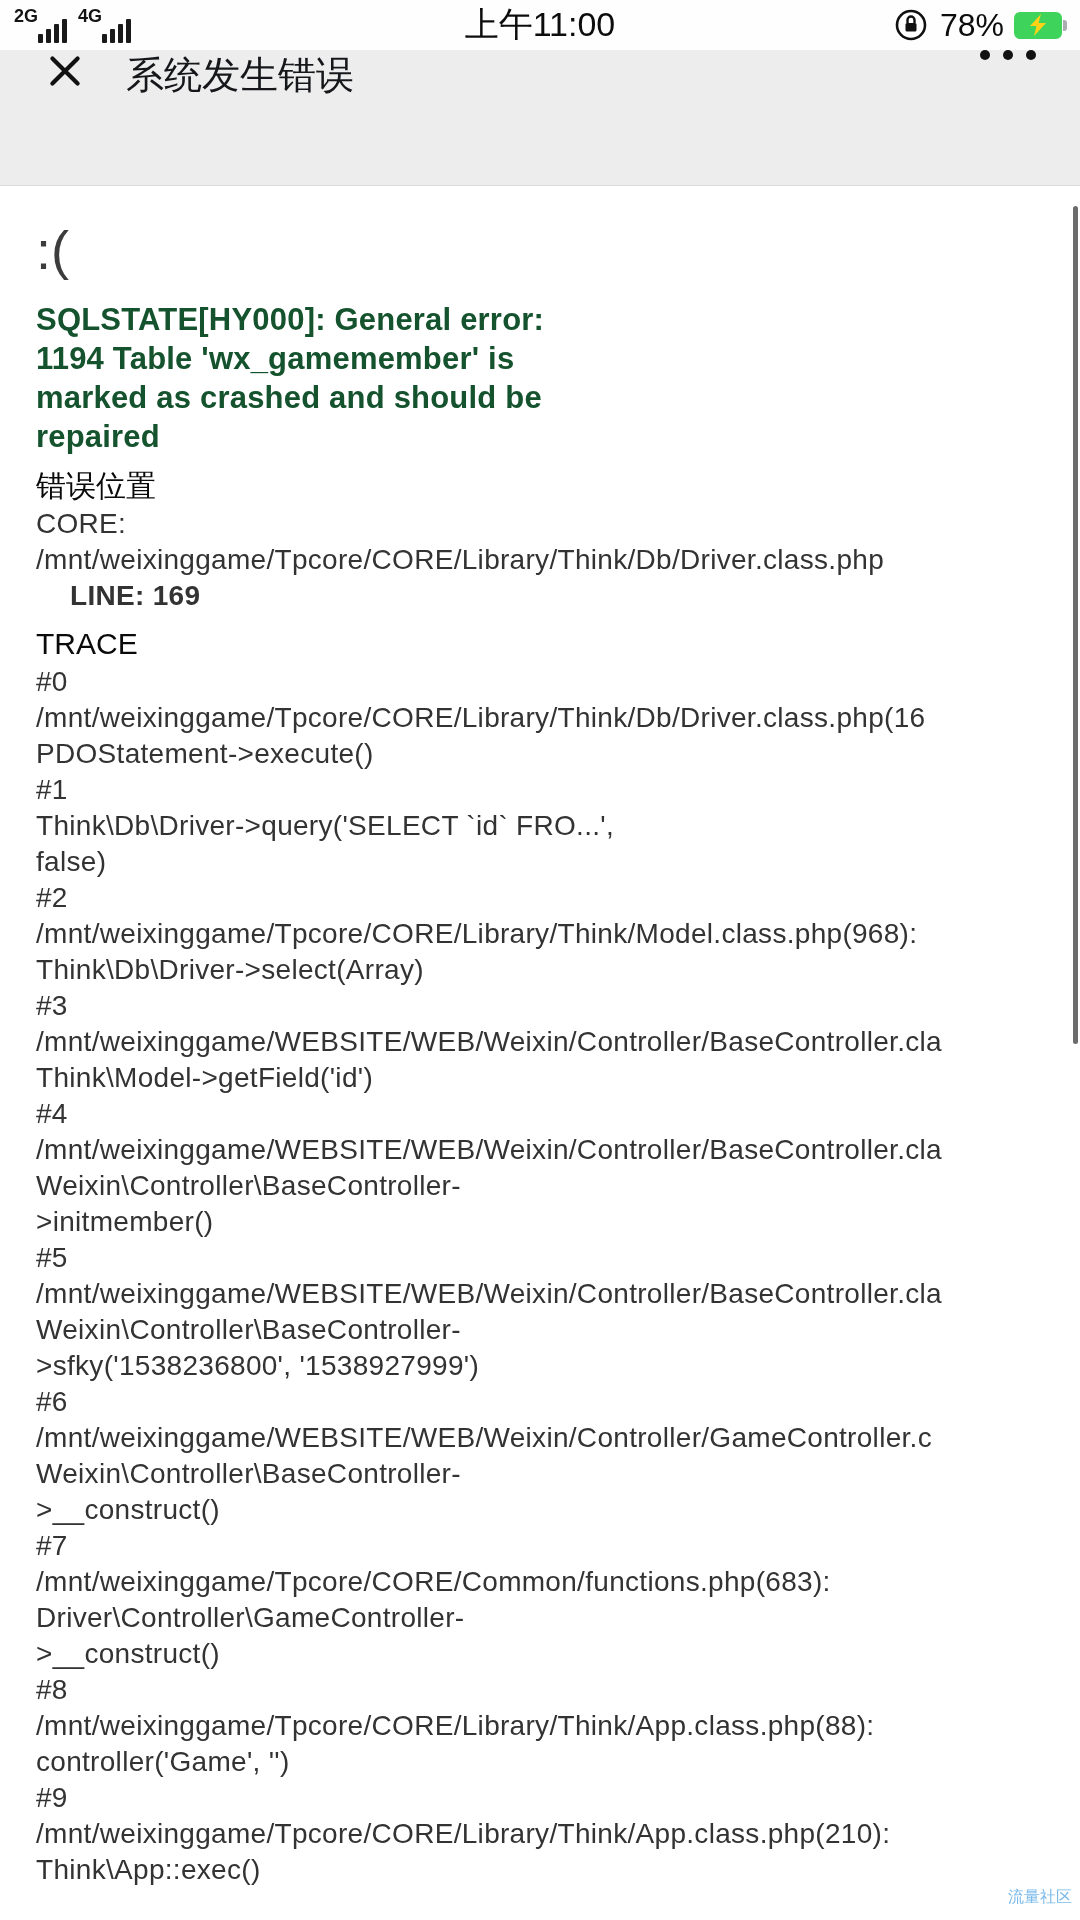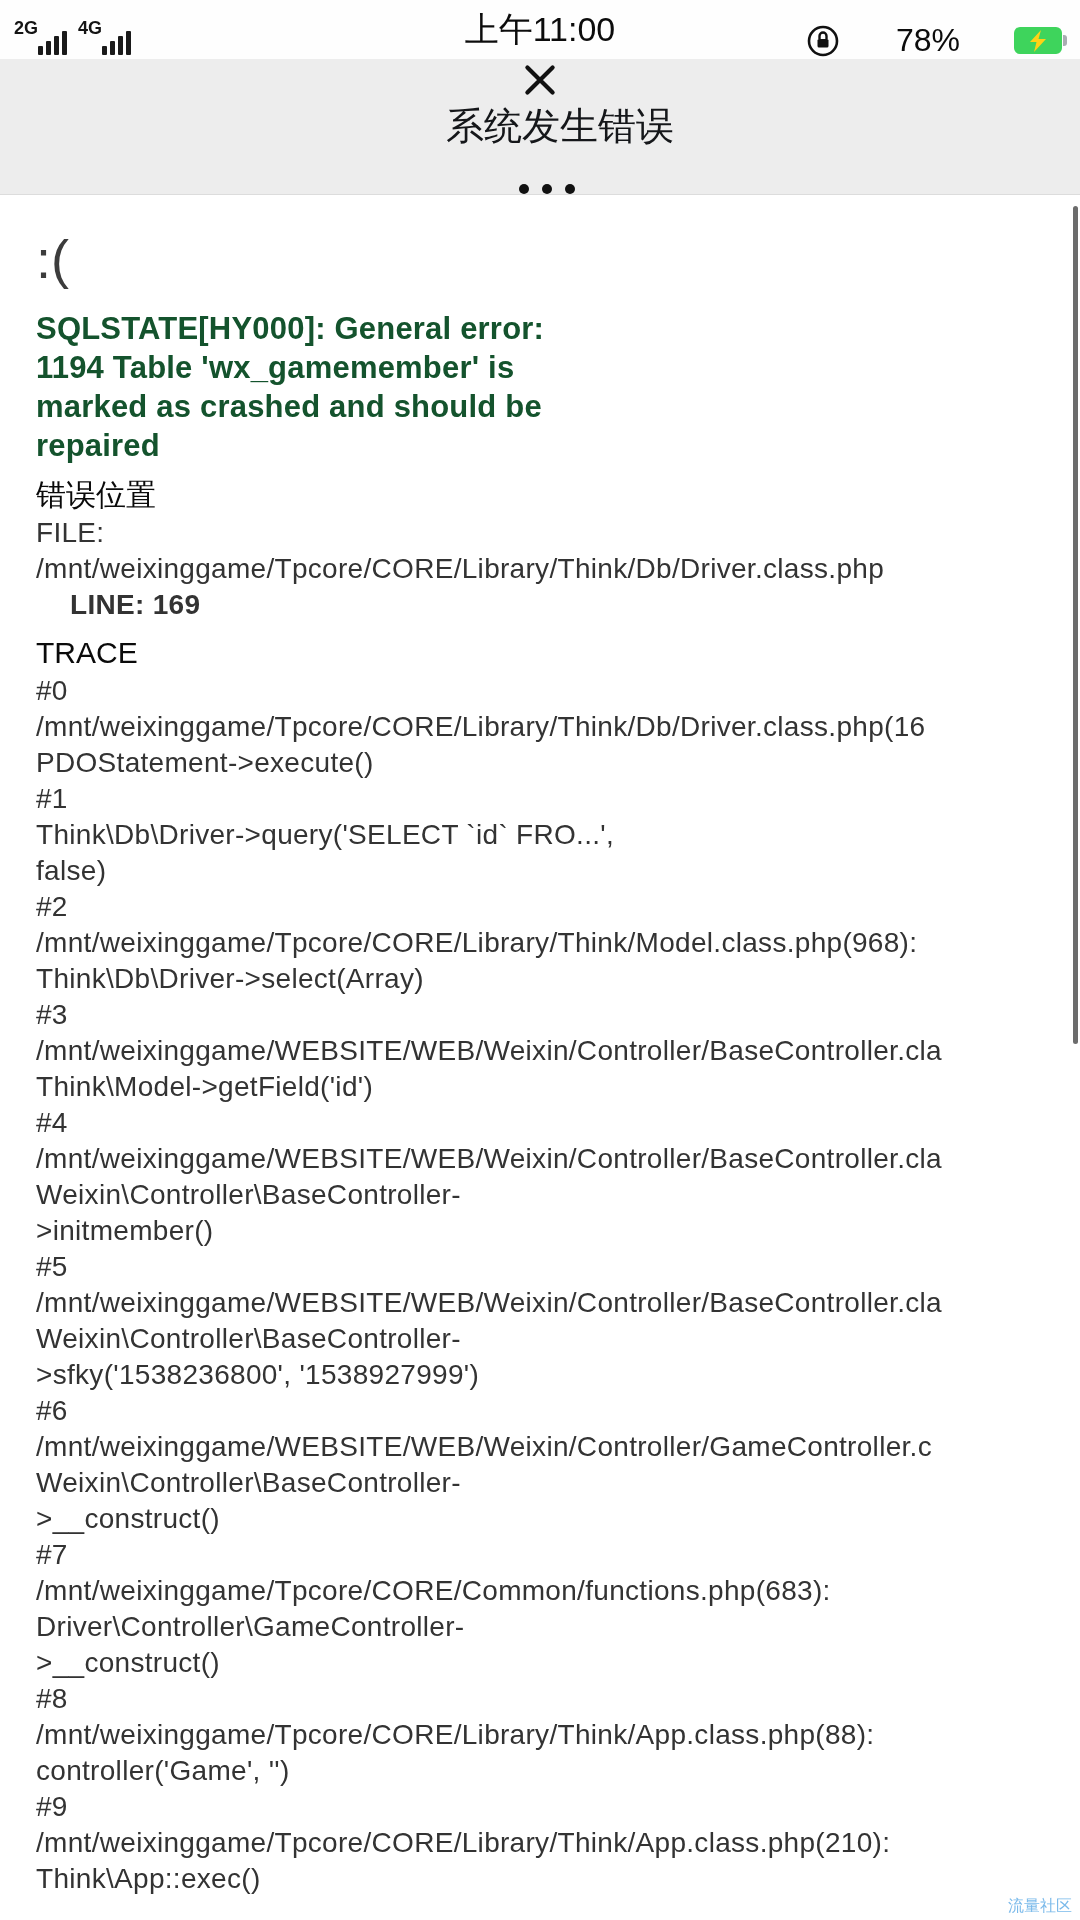--- a/index.html
+++ b/index.html
@@ -5,49 +5,48 @@
   html,body{margin:0;padding:0;}
   body{
     width:1080px;height:1920px;overflow:hidden;background:#fff;
     font-family:"Liberation Sans", sans-serif;
     -webkit-font-smoothing:antialiased;
   }
   .screen{position:relative;width:1080px;height:1920px;overflow:hidden;background:#fff;}
 
   
   .status-bar{
-    position:relative;height:59px;background:#fefefe;
-    display:flex;align-items:flex-end;justify-content:space-between;
+    position:relative;height:50px;background:#fefefe;
+    display:flex;align-items:center;justify-content:space-between;
     padding:0 10px 0 14px;box-sizing:border-box;
   }
   .sb-left{display:flex;align-items:flex-end;height:44px;}
   .sig{position:relative;width:56px;height:42px;margin-right:8px;}
   .sig-label{position:absolute;top:1px;left:0;font-size:18px;font-weight:700;color:#141414;}
   .bars{position:absolute;bottom:4px;right:3px;display:flex;align-items:flex-end;gap:3px;}
   .bars i{display:block;width:5px;background:#1a1a1a;border-radius:1px;}
   .bars i:nth-child(1){height:9px;}
   .bars i:nth-child(2){height:14px;}
   .bars i:nth-child(3){height:19px;}
   .bars i:nth-child(4){height:24px;}
   .sb-time{
     position:absolute;left:50%;top:50%;transform:translate(-50%,-50%);
     font-size:34px;color:#0c0c0c;
   }
-  .sb-right{display:flex;align-items:center;gap:44px;}
+  .sb-right{display:flex;align-items:center;}
   .lock-icon{margin-right:12px;display:block;}
   .battery-percent{font-size:32px;color:#0c0c0c;margin-right:10px;}
   .battery{position:relative;width:48px;height:27px;border-radius:6px;background:var(--battery-green,#3ed45c);margin-right:8px;display:flex;align-items:center;justify-content:center;}
   .battery::after{content:"";position:absolute;right:-5px;top:8px;width:4px;height:11px;border-radius:0 3px 3px 0;background:#a9adb2;}
 
   
   .nav-bar{
     height:136px;background:var(--nav-bg,#ededed);
-    display:flex;align-items:center;padding:0 44px;box-sizing:border-box;
+    display:flex;align-items:flex-start;padding:0 44px;box-sizing:border-box;
     border-bottom:1px solid rgba(0,0,0,0.07);
-    flex-direction:column;
   }
   .icon-btn{background:none;border:none;padding:0;cursor:pointer;display:flex;align-items:center;}
   .nav-title{margin-left:40px;font-size:38px;font-weight:500;color:#15171a;flex:0 0 auto;}
   .nav-spacer{flex:1;}
   .menu-btn i{display:inline-block;width:10px;height:10px;border-radius:50%;background:#111;margin-left:13px;}
 
   
   .content{
     position:relative;height:1726px;overflow:hidden;
     padding:30px 36px 0 36px;box-sizing:border-box;background:#fff;
@@ -129,21 +128,21 @@
   </div>
 
   <div class="content">
     <div class="smiley">:(</div>
     <div>
         <div class="line error">SQLSTATE[HY000]: General error:</div>
         <div class="line error">1194 Table 'wx_gamemember' is</div>
         <div class="line error">marked as crashed and should be</div>
         <div class="line error">repaired</div>
         <div class="line heading">错误位置</div>
-        <div class="line text">FILE:</div>
+        <div class="line text">CORE:</div>
         <div class="line text">/mnt/weixinggame/Tpcore/CORE/Library/Think/Db/Driver.class.php</div>
         <div class="line text-indent">LINE: 169</div>
         <div class="line heading">TRACE</div>
         <div class="line text">#0</div>
         <div class="line text">/mnt/weixinggame/Tpcore/CORE/Library/Think/Db/Driver.class.php(16</div>
         <div class="line text">PDOStatement-&gt;execute()</div>
         <div class="line text">#1</div>
         <div class="line text">Think\Db\Driver-&gt;query('SELECT `id` FRO...',</div>
         <div class="line text">false)</div>
         <div class="line text">#2</div>

